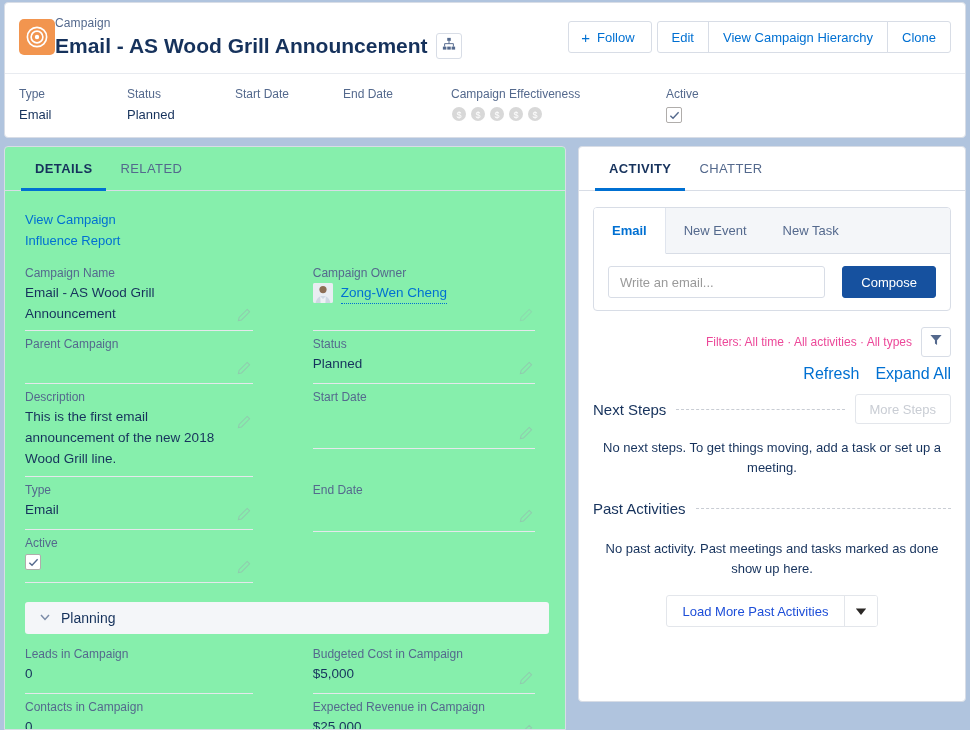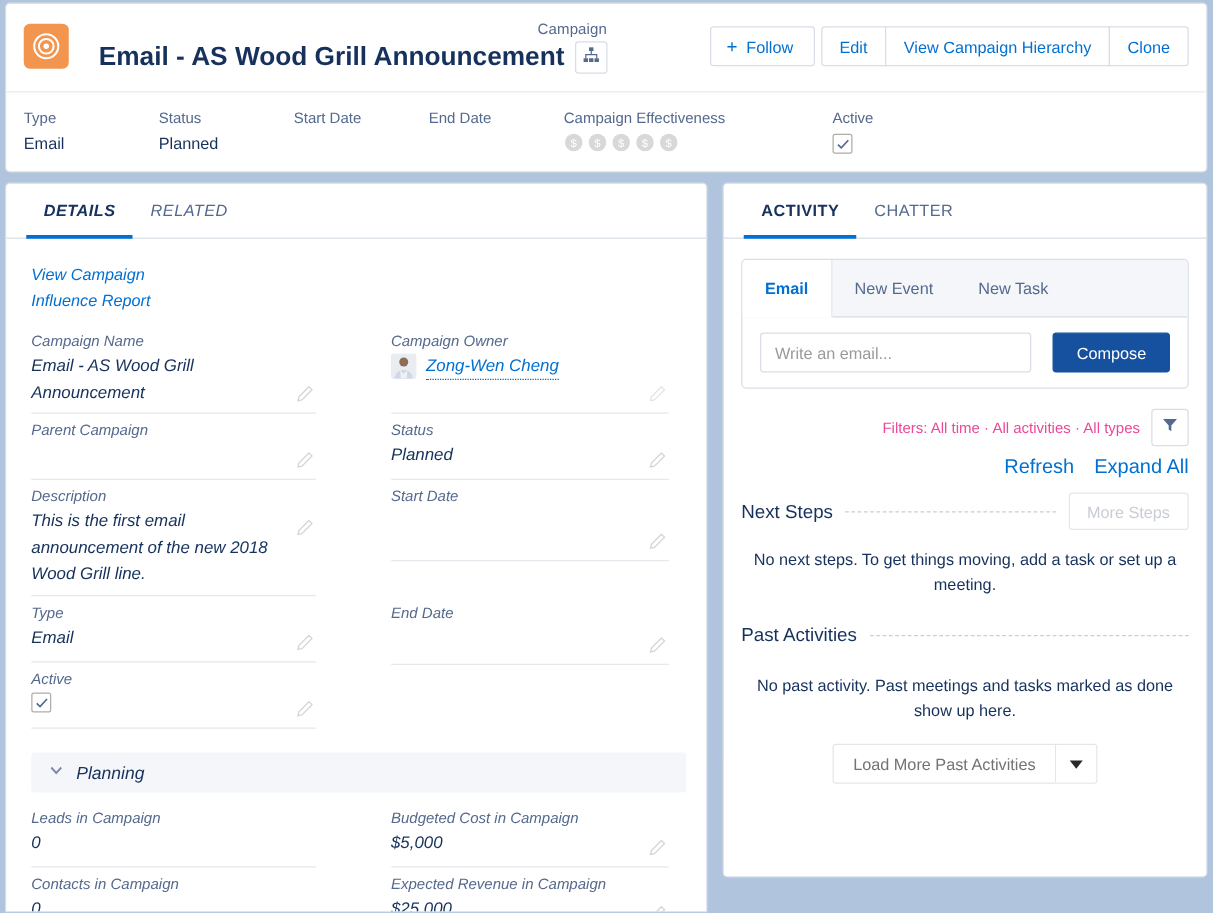--- a/index.html
+++ b/index.html
@@ -35,25 +35,24 @@
   .obj-icon {
     width: 36px; height: 36px;
     border-radius: 5px;
     background: #f2954f;
     flex: 0 0 auto;
     margin-top: 6px;
     display: flex; align-items: center; justify-content: center;
   }
   .obj-icon svg { display: block; }
   .title-block {
-    margin-left: 24px;
+    margin-left: 0;
     display: flex;
     flex-direction: column;
     justify-content: flex-start;
-    text-align: right;
   }
   .eyebrow {
     font-size: 12px;
     color: #54698d;
     line-height: 15px;
     margin-top: 3px;
     letter-spacing: .1px;
   }
   .title-row {
     display: flex;
@@ -133,25 +132,24 @@
     background: #fff;
     margin-top: 5px;
     display: flex; align-items: center; justify-content: center;
   }
 
   
   .main-left {
     position: absolute;
     left: 4px; top: 146px;
     width: 562px; height: 584px;
-    background: #ffffff;
+    background: #86efac;
     border: 1px solid #d8dde6;
     border-radius: 4px 4px 0 0;
     overflow: hidden;
-    font-style: italic;
   }
   .main-right {
     position: absolute;
     left: 578px; top: 146px;
     width: 388px; height: 556px;
     background: #fff;
     border: 1px solid #d8dde6;
     border-radius: 4px;
     overflow: hidden;
   }
@@ -374,21 +372,21 @@
     justify-content: center;
     margin-top: 4px;
   }
   .load-more {
     display: flex;
     border: 1px solid #e3e6eb;
     border-radius: 3px;
     overflow: hidden;
   }
   .load-more .lm-label {
-    color: #737373;
+    color: #1d4ed8;
     font-size: 13px;
     height: 30px;
     padding: 0 16px;
     display: flex; align-items: center;
     border-right: 1px solid #e3e6eb;
     cursor: default;
   }
   .load-more .lm-caret {
     width: 32px; height: 30px;
     display: flex; align-items: center; justify-content: center;

